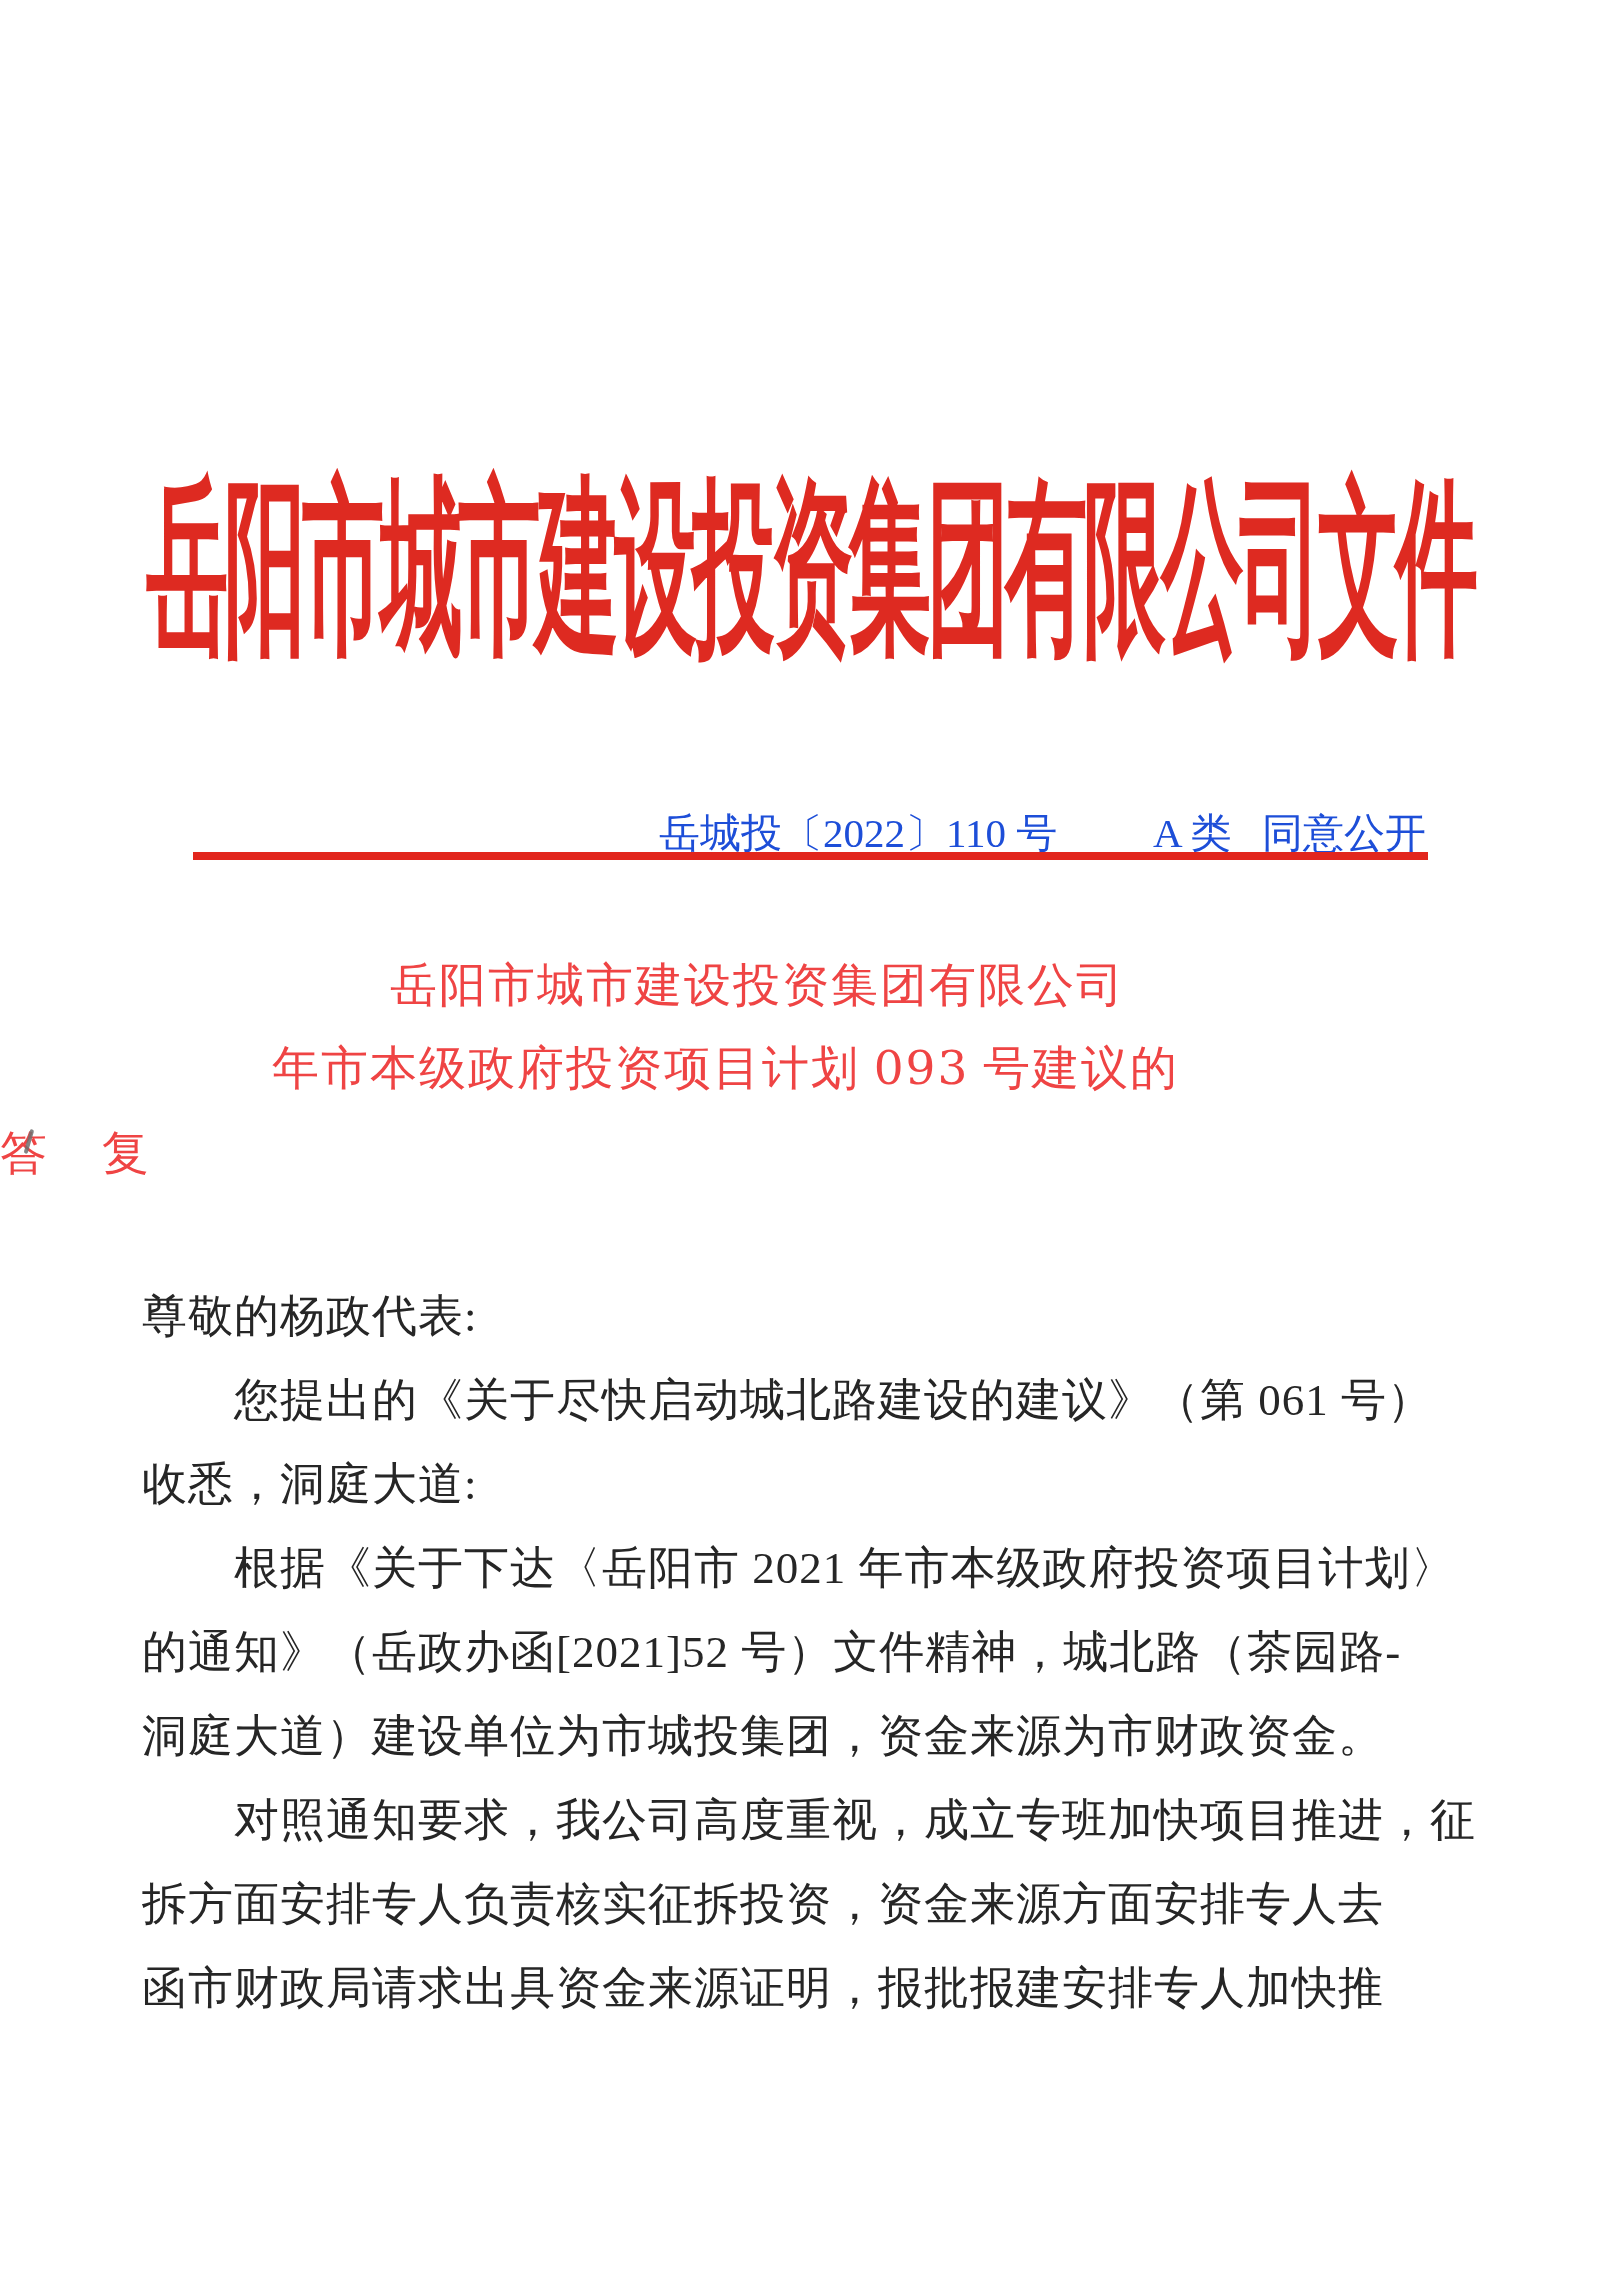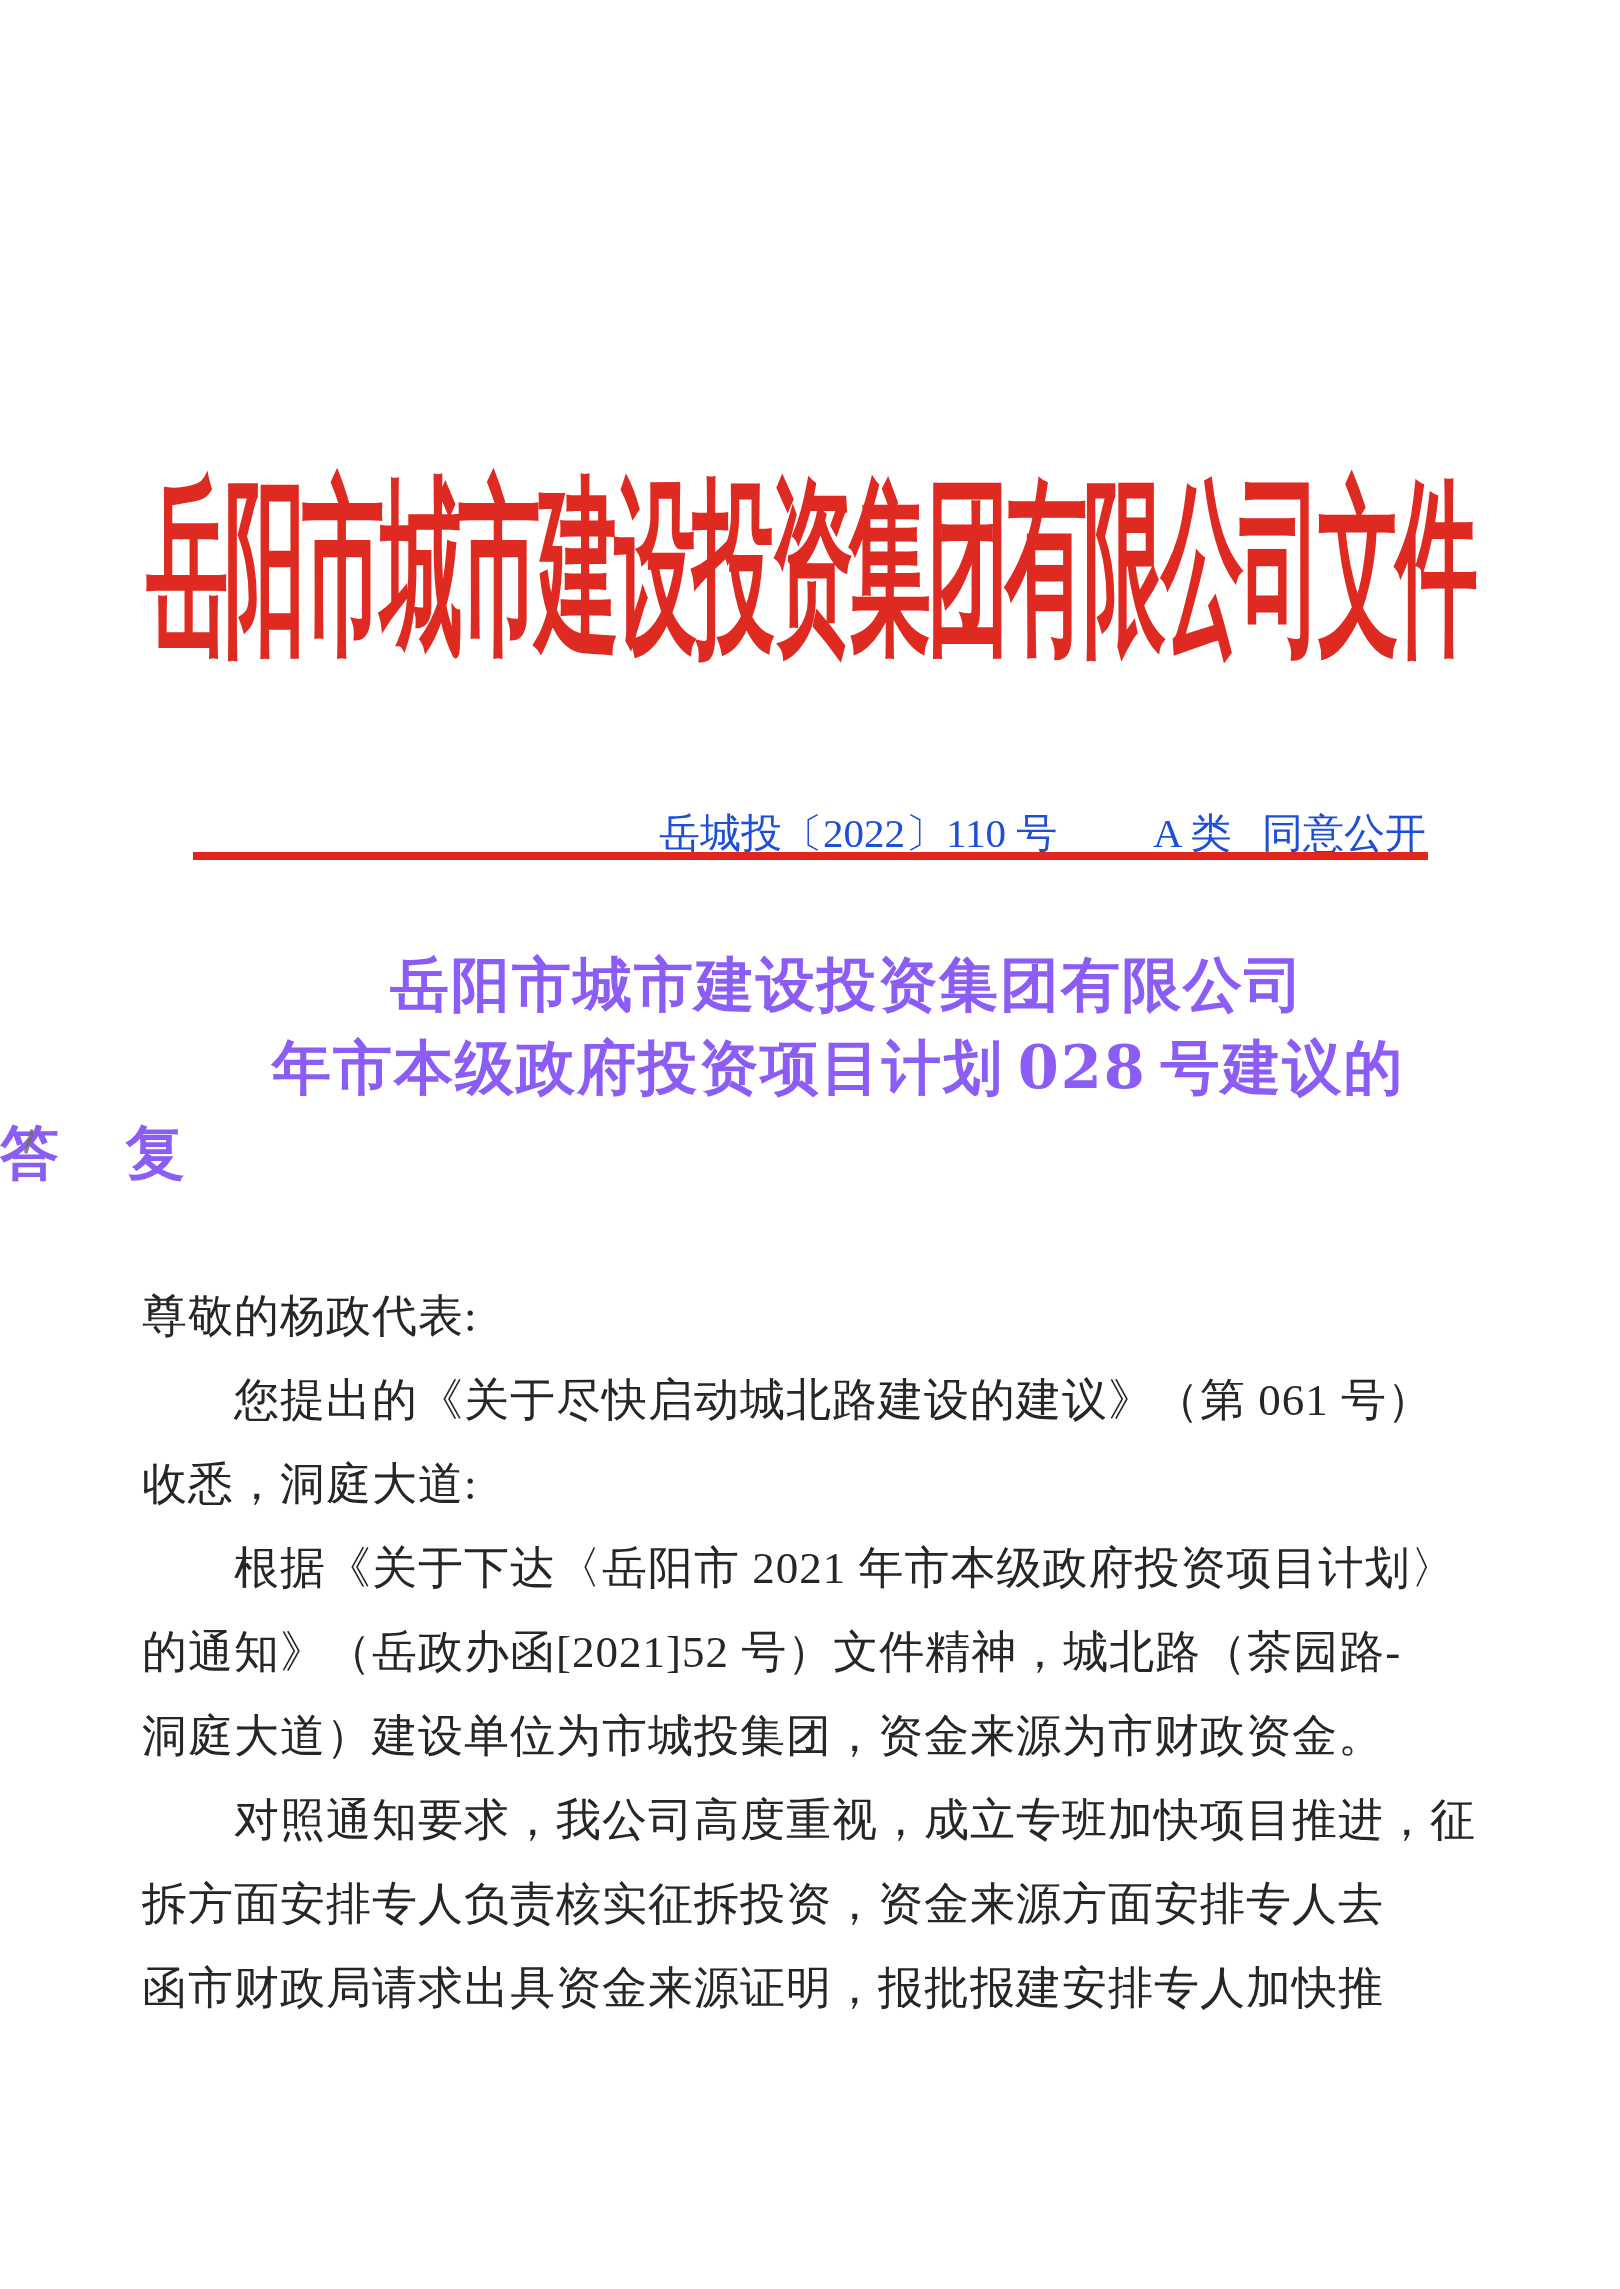--- a/index.html
+++ b/index.html
@@ -41,25 +41,25 @@
     left: 193px;
     top: 852px;
     width: 1235px;
     height: 7.8px;
     background: #e2261d;
   }
 
   
   .title-l1, .title-l2, .title-l3 {
     position: absolute;
-    font-weight: bold;
-    color: #8b5cf6;
+    font-weight: normal;
+    color: #ef4444;
     white-space: nowrap;
     letter-spacing: 2px;
-    font-size: 59px;
+    font-size: 47px;
     line-height: 65px;
   }
   .title-l1 { left: 390px; top: 953px; }
   .title-l2 { left: 272px; top: 1035px; }
   .title-l2 .proposal-num { margin: 0 13.7px; font-family: "DejaVu Serif", serif; }
   .title-l3 { left: 0; width: 100%; top: 1121px; letter-spacing: 3.9px; }
 
   
   .stray-mark {
     position: absolute;
@@ -101,21 +101,21 @@
     <span class="doc-number">岳城投〔2022〕110 号</span>
     <span class="doc-class">A 类</span>
     <span class="doc-disclosure">同意公开</span>
   </div>
 
   <div class="red-rule" style="background: rgb(226, 38, 29);"></div>
 
   <div class="title-l1">岳阳市城市建设投资集团有限公司</div>
 
   <div class="title-l2">
-    <span>年市本级政府投资项目计划</span><span class="proposal-num">028</span><span>号建议的</span>
+    <span>年市本级政府投资项目计划</span><span class="proposal-num">093</span><span>号建议的</span>
   </div>
 
   <div class="title-l3">答　复</div>
 
   <div class="stray-mark"></div>
 
   <div class="body-text" style="color: rgb(38, 38, 38);">
     <div class="body-line">尊敬的杨政代表:</div>
     <div class="body-line indent">您提出的《关于尽快启动城北路建设的建议》（第 061 号）</div>
     <div class="body-line">收悉，洞庭大道:</div>

